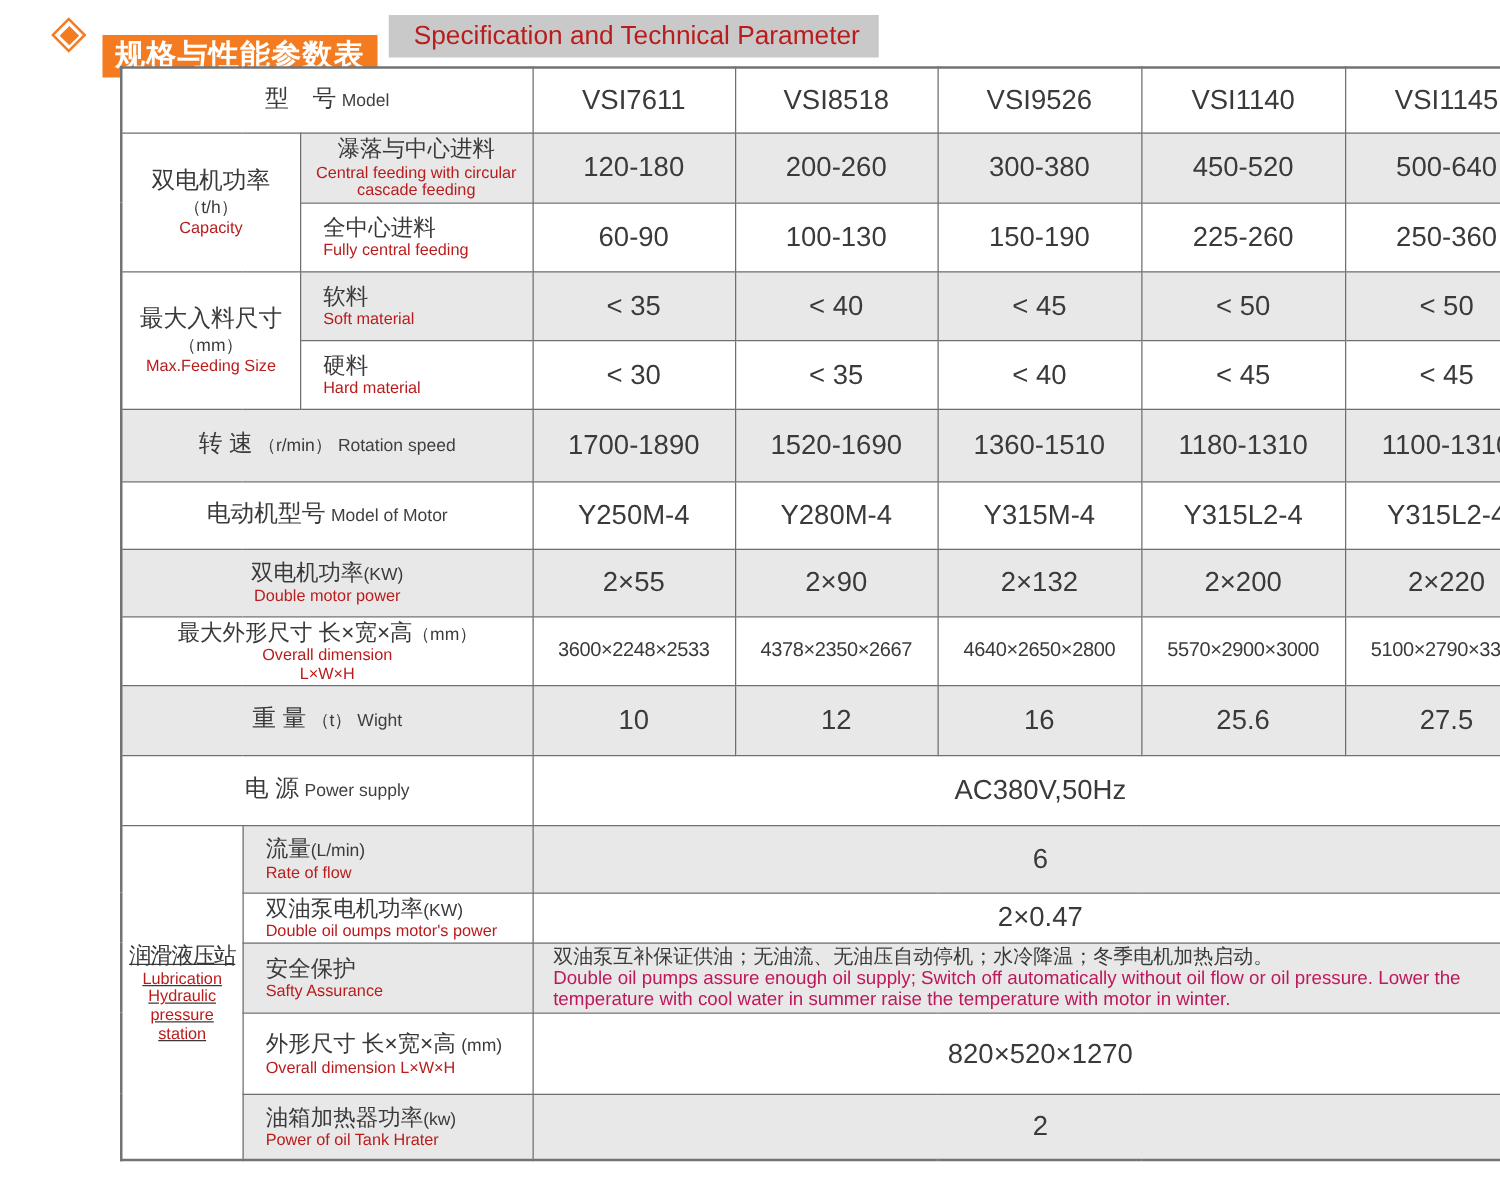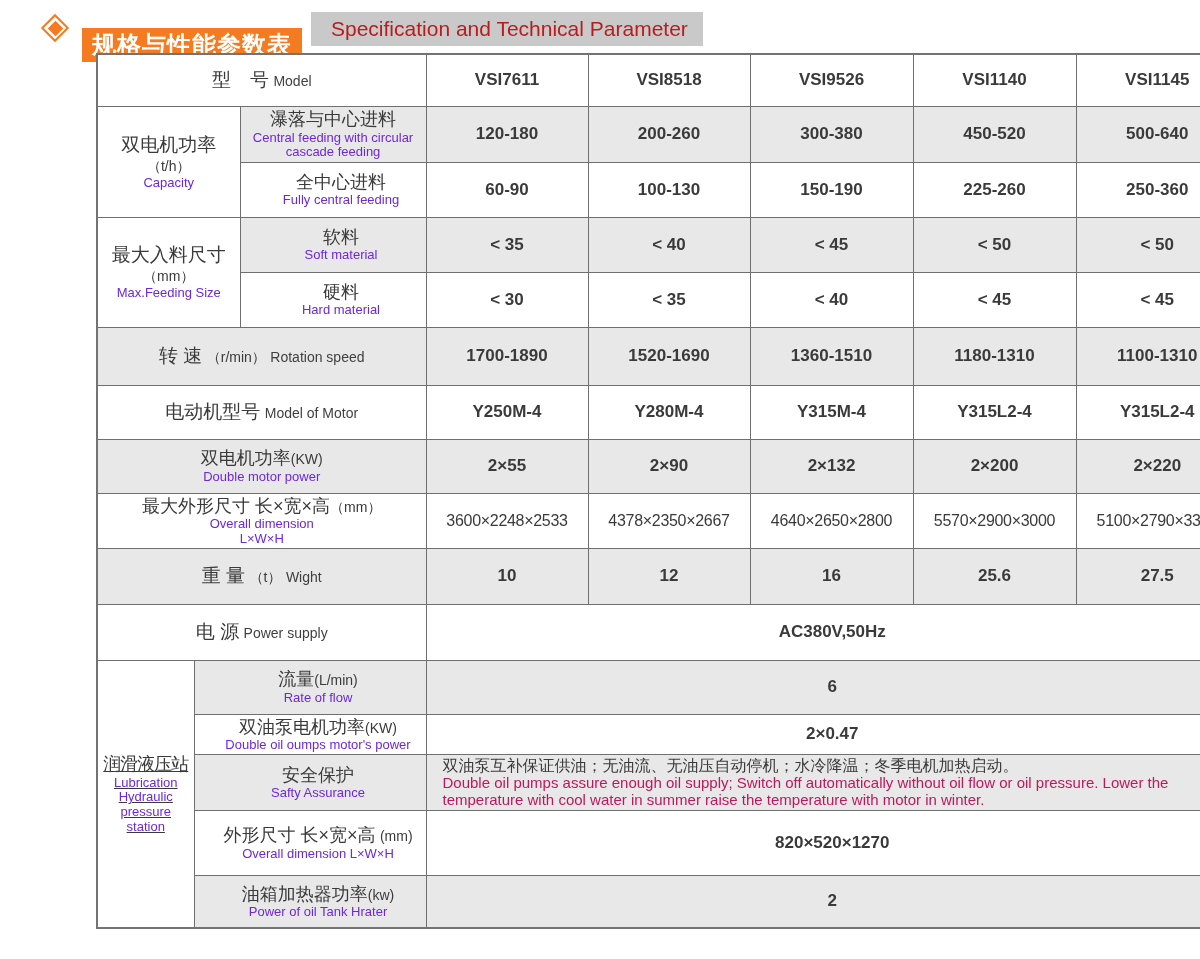--- a/index.html
+++ b/index.html
@@ -35,26 +35,26 @@
     color:#3a3a3a;
     margin-left:44px;
   }
   td { border:1px solid #6f6f71; text-align:center; vertical-align:middle; padding:1px 2px; }
   .gray { background:#e8e8e8; }
   .white { background:#ffffff; }
 
   .zh  { font-size:18px; line-height:1.25; }
   .zh-lg { font-size:19px; line-height:1.25; }
   .unit { font-size:14px; }
-  .en  { font-size:13px; color:#6d28d9; line-height:1.12; display:block; }
+  .en  { font-size:13px; color:#b91c1c; line-height:1.12; display:block; }
   .en-inline { font-size:14px; color:#3f3f3f; }
-  .val { font-size:17px;font-weight:bold; }
+  .val { font-size:22px; }
   .dimval { font-size:16px; letter-spacing:-0.3px; white-space:nowrap; }
 
-  .sub-left { text-align:center; padding-left:18px; }
+  .sub-left { text-align:left; padding-left:18px; }
   .safety-cell { text-align:left; padding-left:16px; padding-right:8px; }
   .safety-zh { font-size:16px; line-height:1.2; display:block; }
   .safety-en { font-size:15px; color:#be185d; line-height:1.1; display:block; }
 </style>
 </head>
 <body>
 
 <div class="page">
 
   <div class="hdr">

